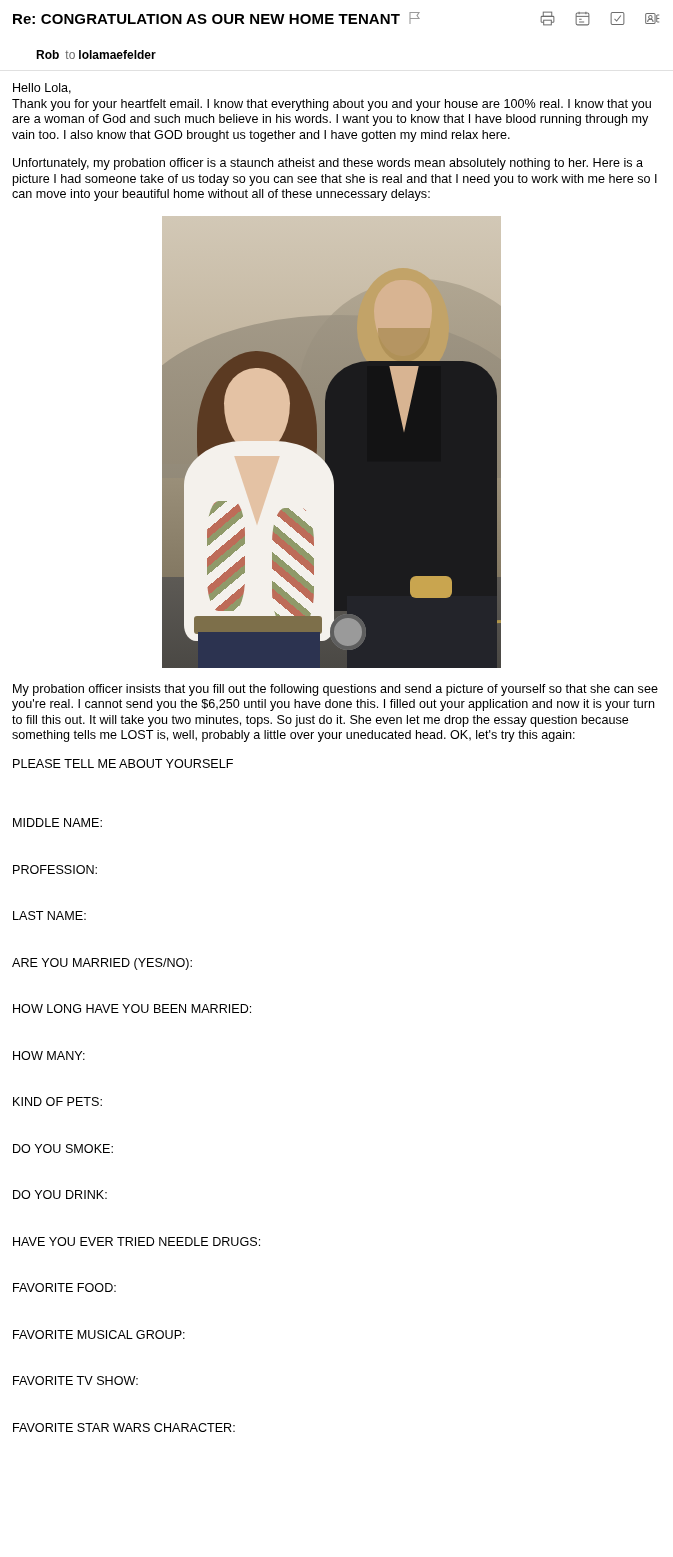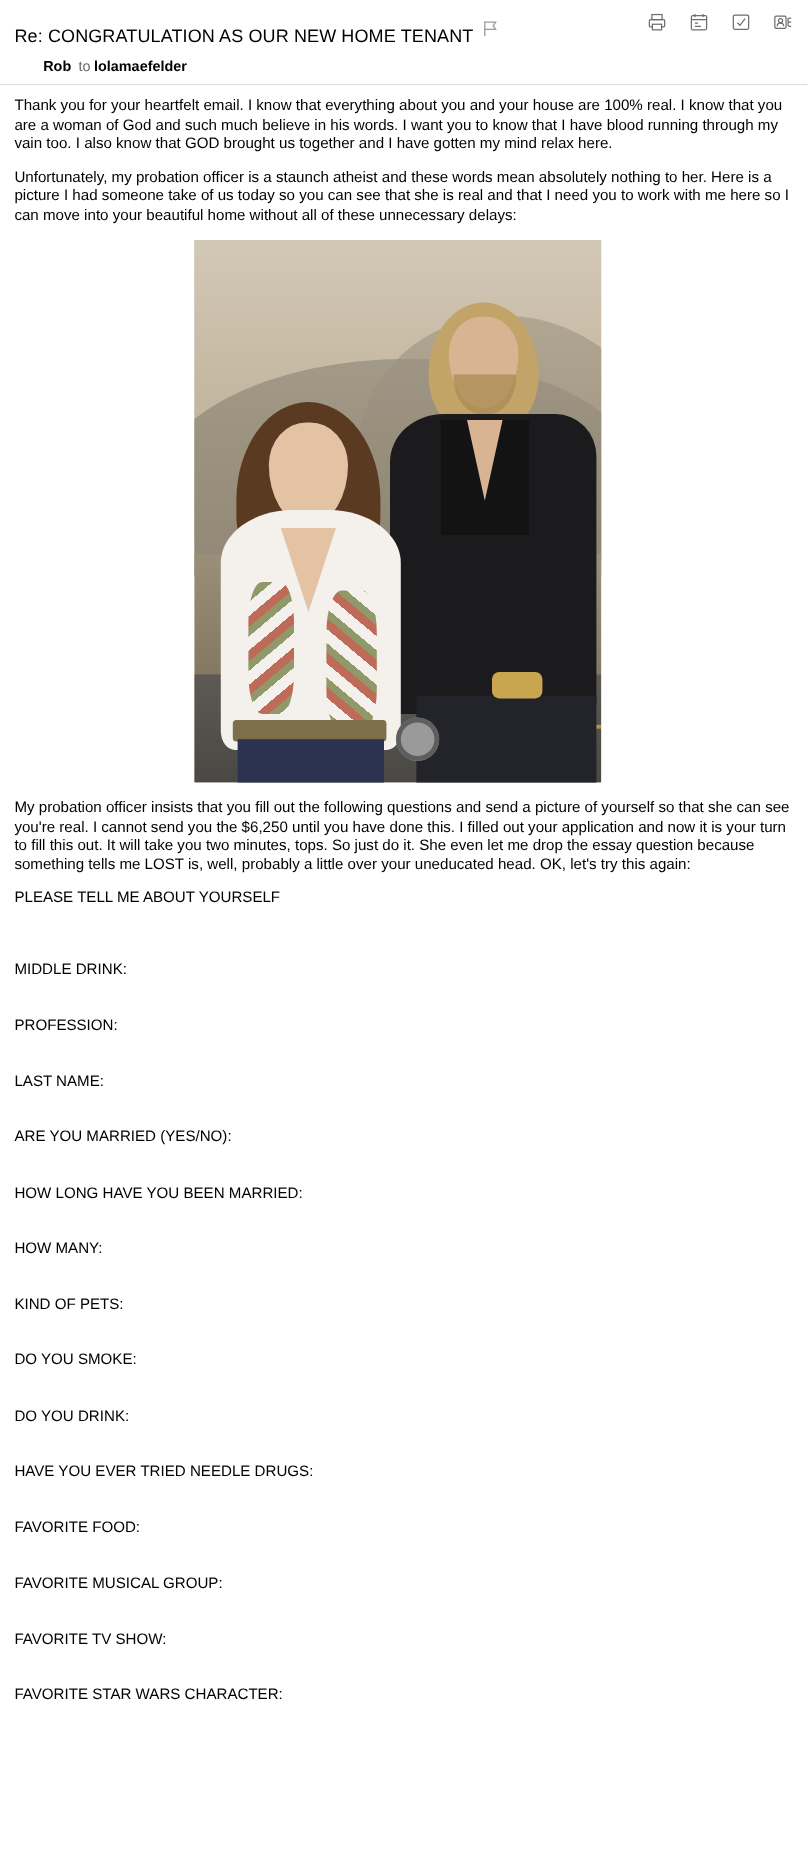--- a/index.html
+++ b/index.html
@@ -24,34 +24,33 @@
     padding: 10px 12px 8px 12px;
     border-bottom: 1px solid #e0e0e0;
     position: relative;
   }
   .subject-row {
     display: flex;
     align-items: center;
   }
   .subject {
     font-size: 15px;
-    font-weight: normal;
+    font-weight: bold;
     letter-spacing: 0.1px;
     line-height: 18px;
-    margin-top: 12px;
   }
   .flag-icon {
     margin-left: 8px;
     color: #9b9b9b;
     font-size: 13px;
     line-height: 13px;
     display: inline-block;
   }
   .from-row {
-    margin-top: 8px;
+    margin-top: 20px;
     font-size: 12px;
     line-height: 14px;
     padding-left: 24px;
   }
   .from-name {
     font-weight: bold;
   }
   .to-word {
     color: #6b6b6b;
     margin: 0 3px 0 6px;
@@ -260,20 +259,21 @@
           <circle cx="7.5" cy="8.5" r="2"></circle>
           <path d="M4.3 14 c0-2 1.6-3 3.2-3 s3.2 1 3.2 3"></path>
           <path d="M15 6 V14 M15.5 6 H18 M15.5 10 H18 M15.5 14 H18"></path>
         </svg>
       </span>
     </div>
   </div>
 
   <div class="mail-body">
 
+    <div class="para tight">Hello Lola,</div>
     <div class="para">Thank you for your heartfelt email. I know that everything about you and your house are 100% real. I know that you are a woman of God and such much believe in his words. I want you to know that I have blood running through my vain too. I also know that GOD brought us together and I have gotten my mind relax here.</div>
     <div class="para">Unfortunately, my probation officer is a staunch atheist and these words mean absolutely nothing to her. Here is a picture I had someone take of us today so you can see that she is real and that I need you to work with me here so I can move into your beautiful home without all of these unnecessary delays:</div>
 
     <div class="photo-wrap">
       <div class="photo">
         <div class="ph-sky"></div>
         <div class="ph-hill2"></div>
         <div class="ph-hill"></div>
         <div class="ph-ground"></div>
         <div class="ph-road"></div>
@@ -297,21 +297,21 @@
         <div class="ph-belt"></div>
         <div class="ph-skirt"></div>
         <div class="ph-bike"></div>
       </div>
     </div>
 
     <div class="para">My probation officer insists that you fill out the following questions and send a picture of yourself so that she can see you're real. I cannot send you the $6,250 until you have done this. I filled out your application and now it is your turn to fill this out. It will take you two minutes, tops. So just do it. She even let me drop the essay question because something tells me LOST is, well, probably a little over your uneducated head. OK, let's try this again:</div>
     <div class="para">PLEASE TELL ME ABOUT YOURSELF</div>
 
     <div class="qlist">
-      <div class="qline">MIDDLE DRINK:</div>
+      <div class="qline">MIDDLE NAME:</div>
       <div class="qline">PROFESSION:</div>
       <div class="qline">LAST NAME:</div>
       <div class="qline">ARE YOU MARRIED (YES/NO):</div>
       <div class="qline">HOW LONG HAVE YOU BEEN MARRIED:</div>
       <div class="qline">HOW MANY:</div>
       <div class="qline">KIND OF PETS:</div>
       <div class="qline">DO YOU SMOKE:</div>
       <div class="qline">DO YOU DRINK:</div>
       <div class="qline">HAVE YOU EVER TRIED NEEDLE DRUGS:</div>
       <div class="qline">FAVORITE FOOD:</div>

